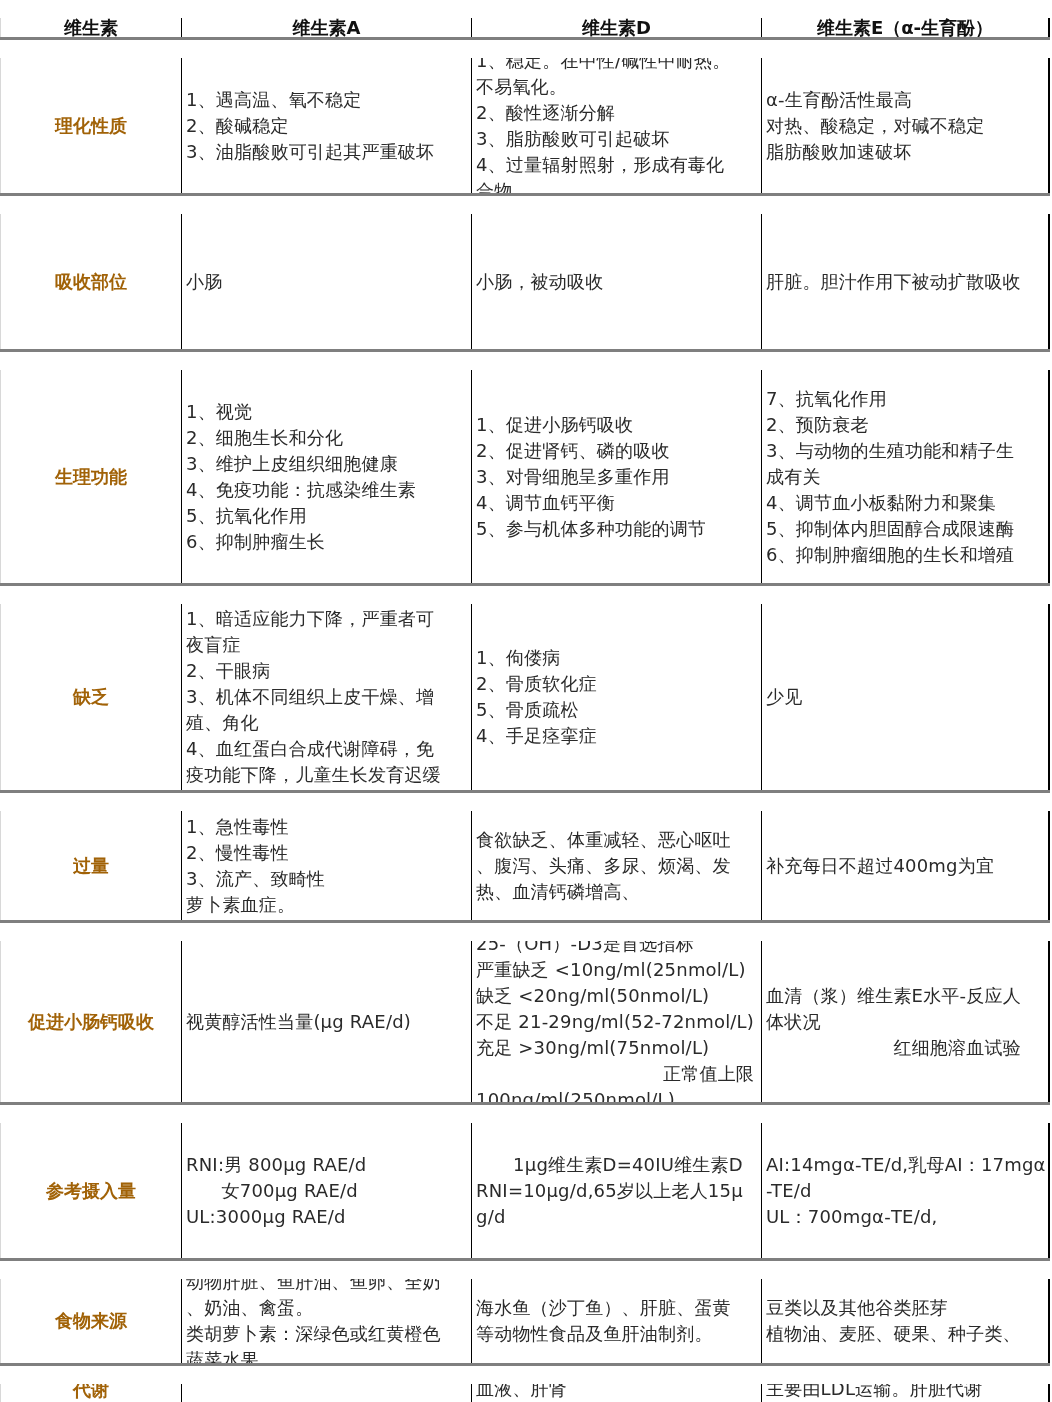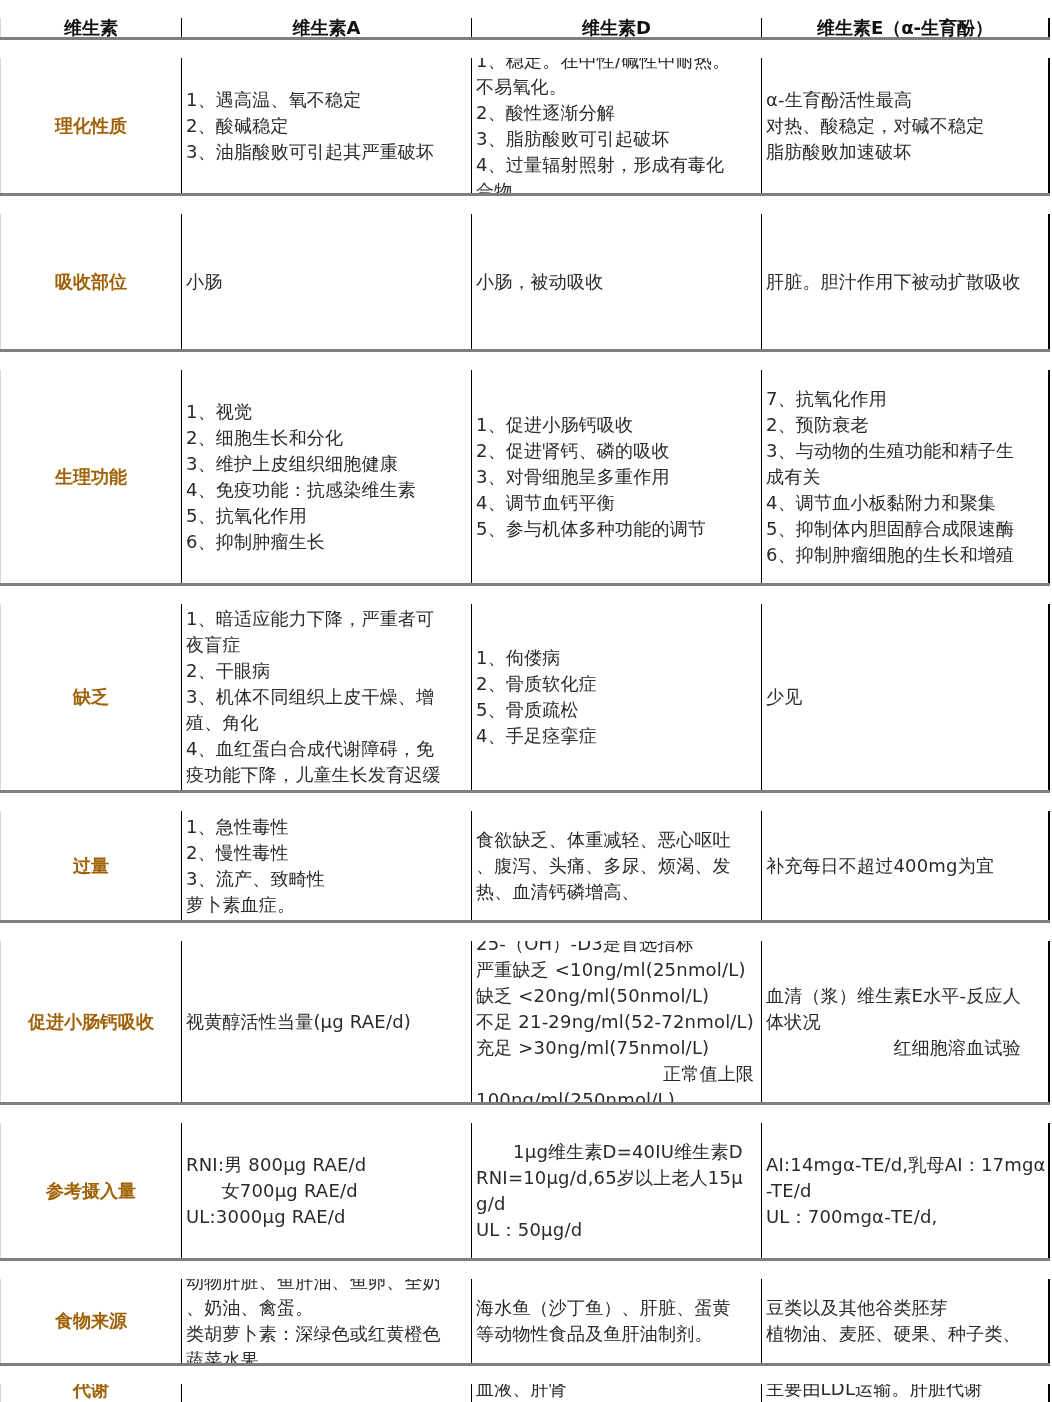--- a/index.html
+++ b/index.html
@@ -216,21 +216,20 @@
           <div style="white-space: pre;">RNI:男 800μg RAE/d</div>
           <div style="white-space: pre;">      女700μg RAE/d</div>
           <div style="white-space: pre;">UL:3000μg RAE/d</div>
         </div>
       </div>
       <div class="cell c2">
         <div class="lines">
           <div style="white-space: pre; text-align: right;">1μg维生素D=40IU维生素D</div>
           <div style="white-space: pre;">RNI=10μg/d,65岁以上老人15μ</div>
           <div style="white-space: pre;">g/d</div>
-          <div style="white-space: pre;">UL：50μg/d</div>
         </div>
       </div>
       <div class="cell c3">
         <div class="lines">
           <div style="white-space: pre;">AI:14mgα-TE/d,乳母AI：17mgα</div>
           <div style="white-space: pre;">-TE/d</div>
           <div style="white-space: pre;">UL：700mgα-TE/d,</div>
         </div>
       </div>
     </div>

